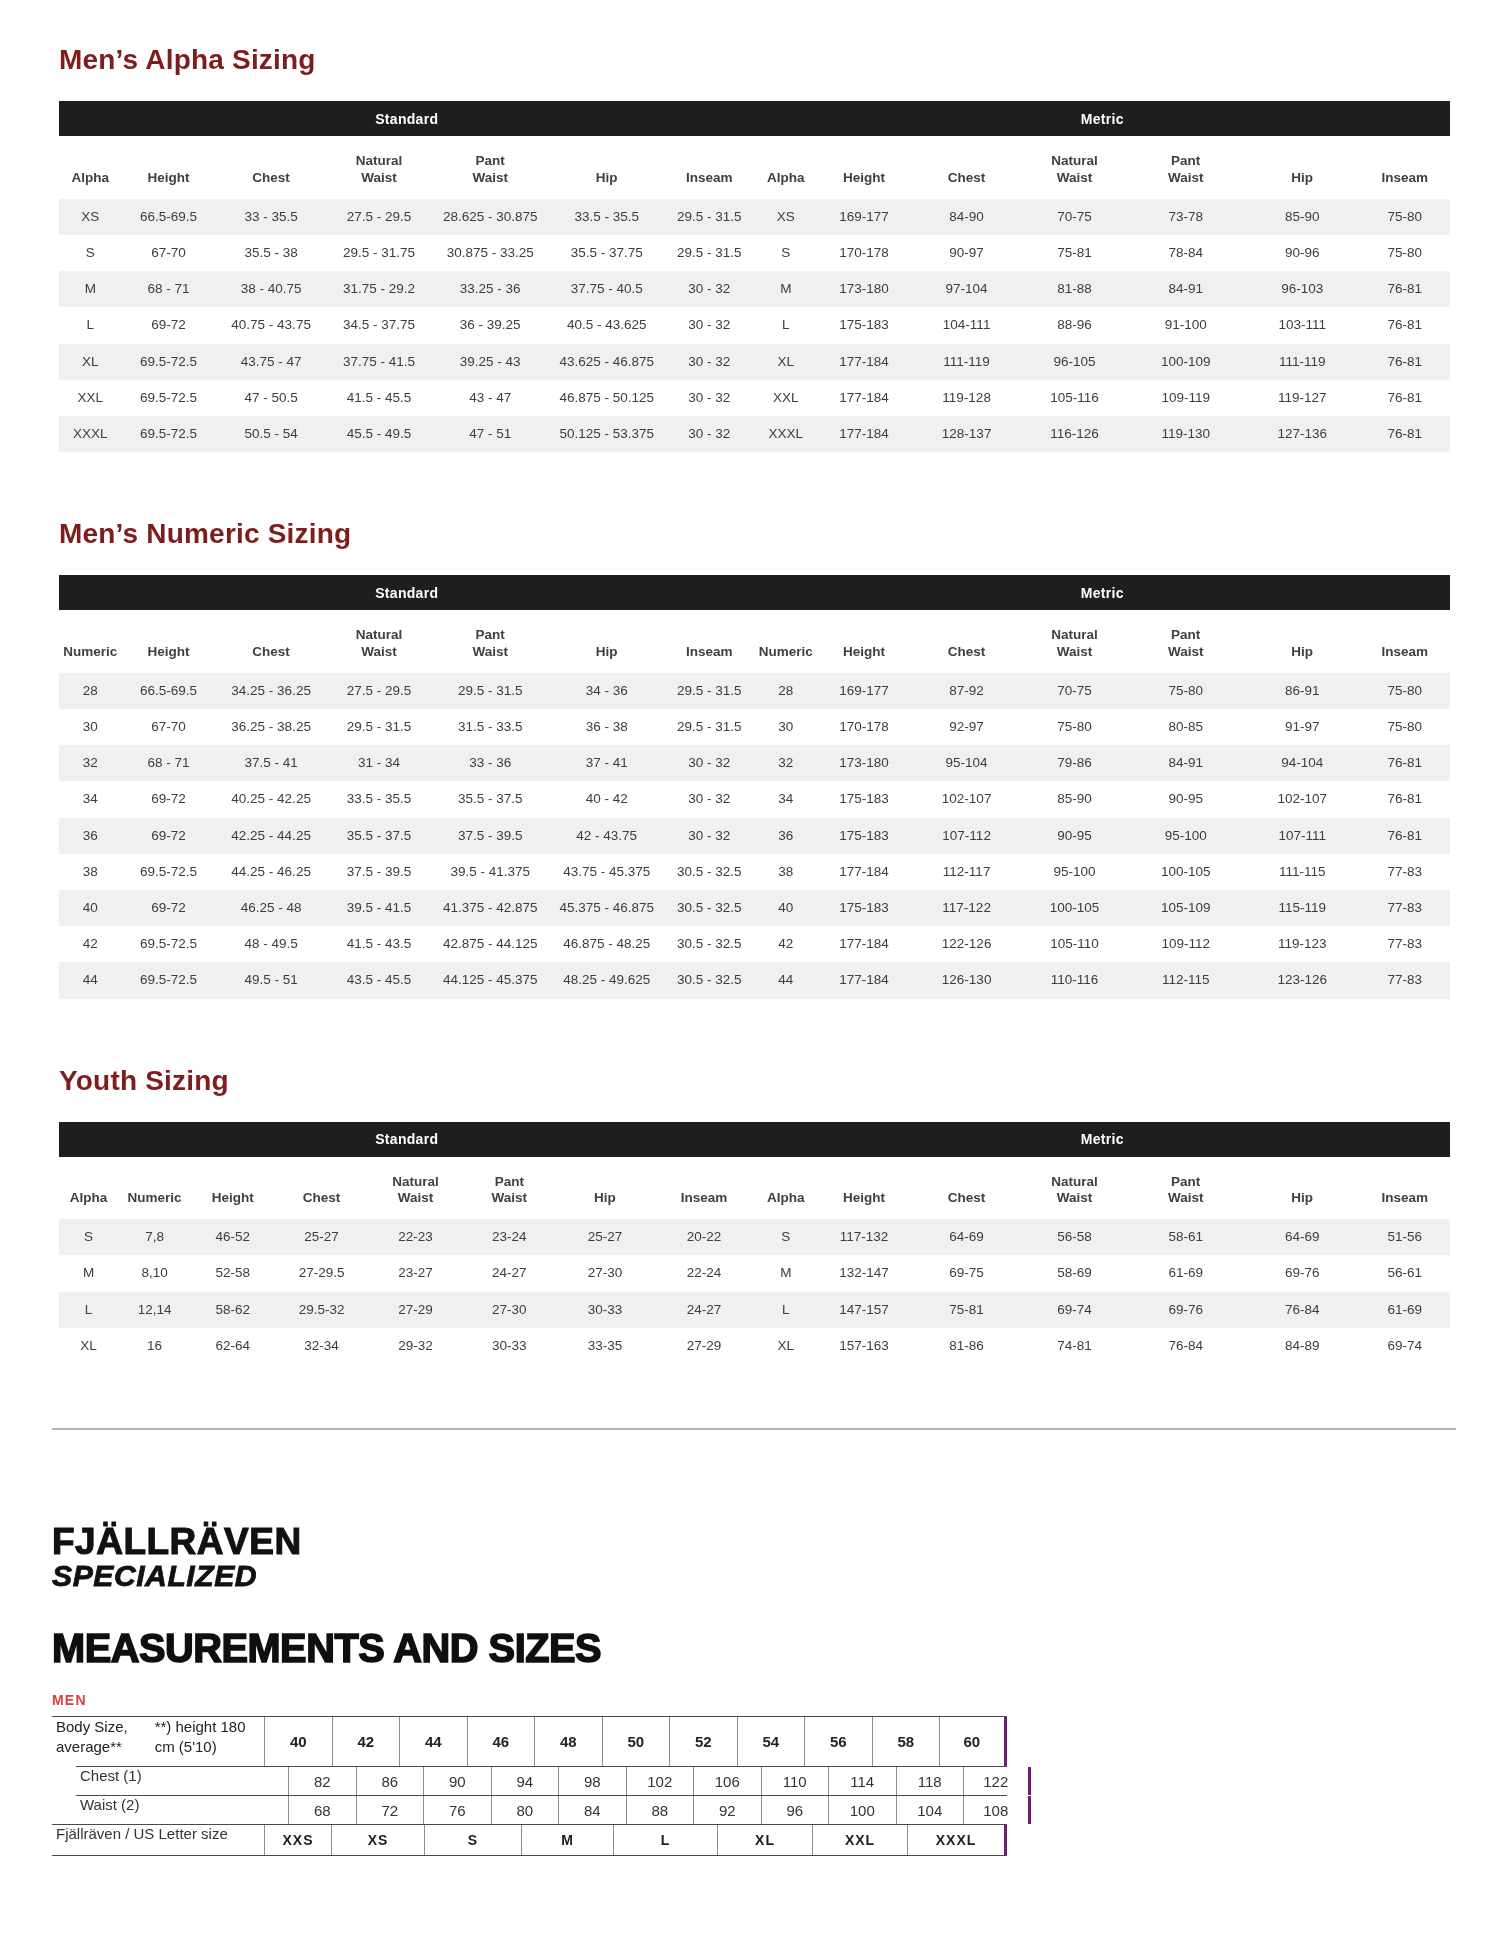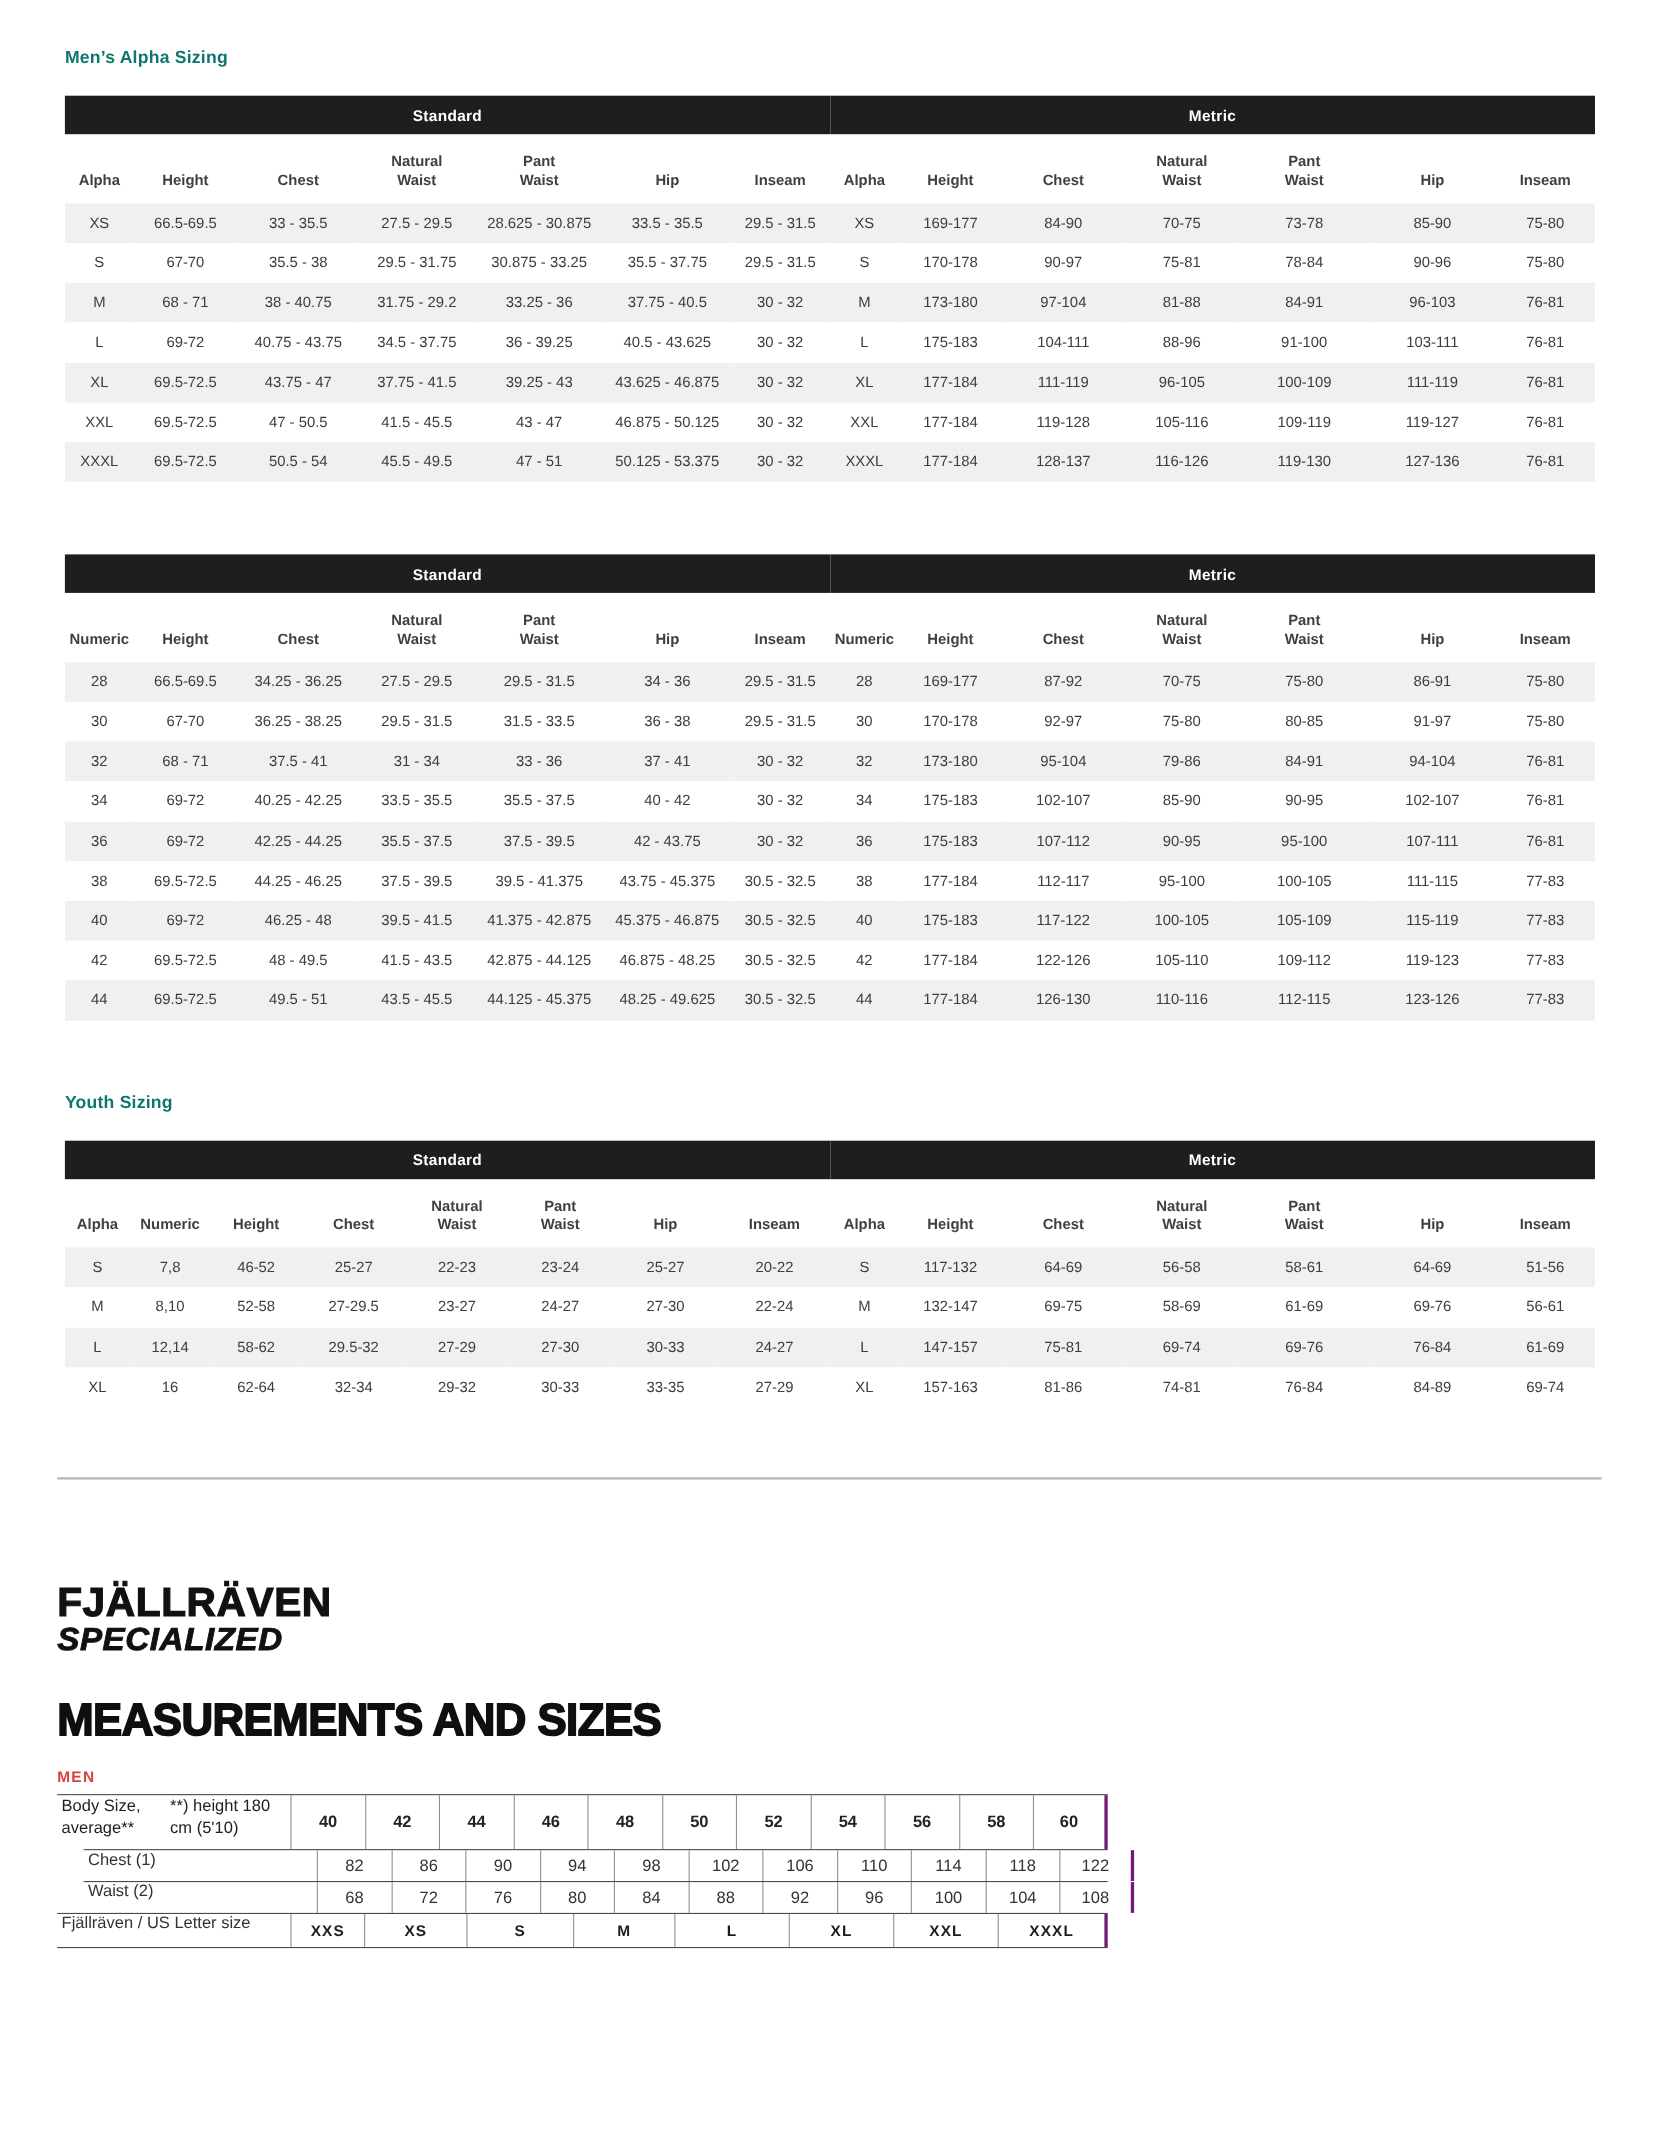--- a/index.html
+++ b/index.html
@@ -10,21 +10,21 @@
     font-family:"Liberation Sans","DejaVu Sans",sans-serif;
     color:#2e2e2e;
     overflow:hidden;
     box-sizing:border-box;
     padding:44px 59px 0 59px;
   }
   
   .sizing-section{margin:0 0 0 0;}
   .sizing-section + .sizing-section{margin-top:66px;}
   .section-title{
-    font-size:16px;font-weight:bold;color:#0f766e;
+    font-size:28px;font-weight:bold;color:#7f1d1d;
     margin:0 0 25px 0;letter-spacing:.2px;
   }
   .tables-row{display:flex;}
   .size-table{flex:1 1 0;}
   .variant-bar{
     height:35px;background:#1e1e1e;color:#fff;
     display:flex;align-items:center;justify-content:center;
     font-size:14px;font-weight:bold;letter-spacing:.3px;
   }
   table.szt{width:100%;border-collapse:collapse;table-layout:fixed;}
@@ -271,20 +271,21 @@
                   <td>119-130</td>
                   <td>127-136</td>
                   <td>76-81</td>
                 </tr>
               </tbody>
             </table>
           </div>
         </div>
       </section>
       <section class="sizing-section">
+        <h2 class="section-title">Men’s Numeric Sizing</h2>
         <div class="tables-row">
           <div class="size-table">
             <div class="variant-bar">Standard</div>
             <table class="szt">
               <colgroup>
                 <col style="width: 9%;">
                 <col style="width: 13.5%;">
                 <col style="width: 16%;">
                 <col style="width: 15%;">
                 <col style="width: 17%;">

